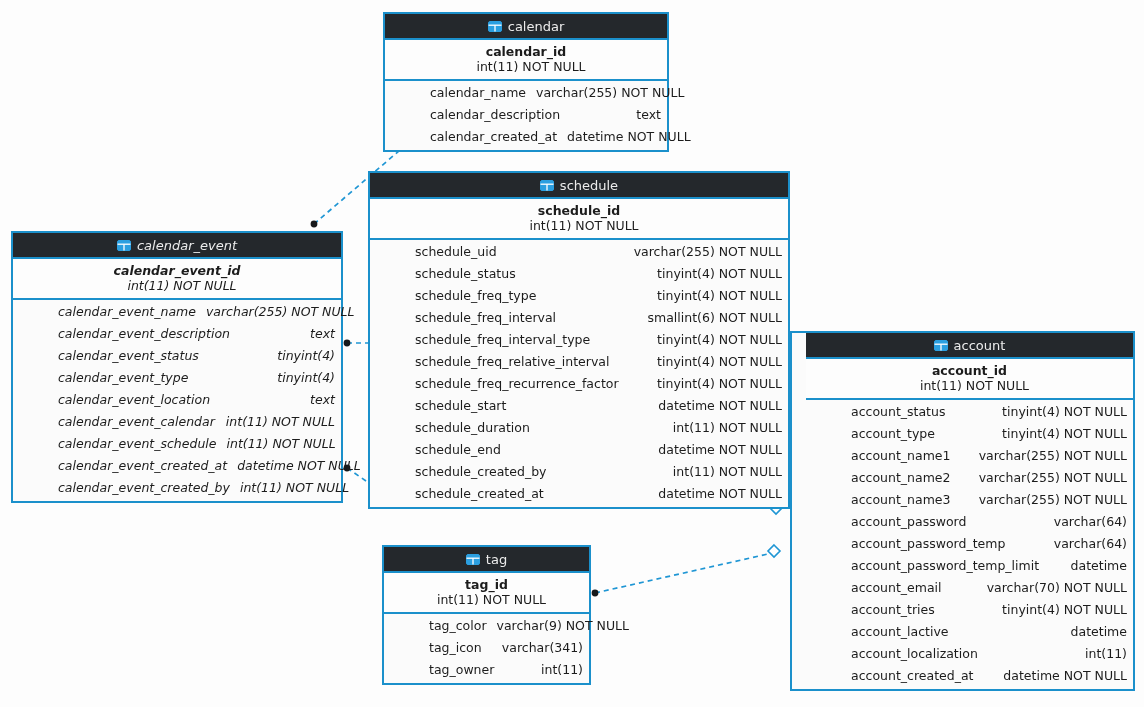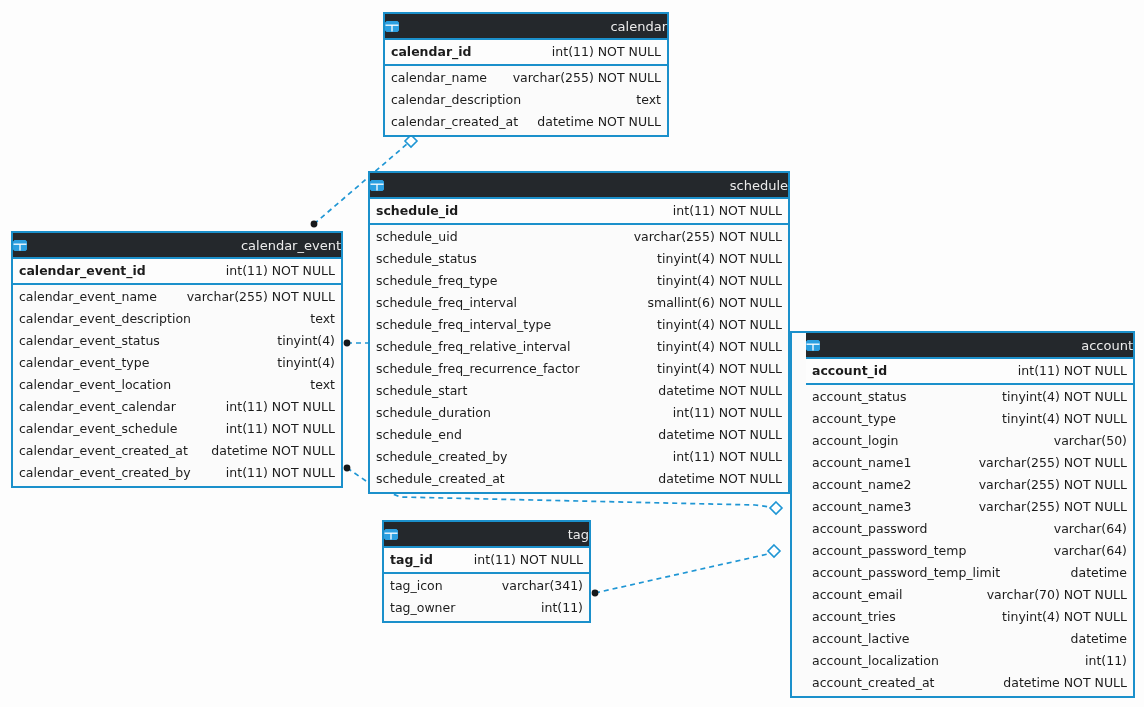--- a/index.html
+++ b/index.html
@@ -29,53 +29,55 @@
     box-sizing: border-box;
     font-size: 12.5px;
     color: #1c1c1c;
   }
   .thead {
     background: #24282c;
     color: #ececec;
     height: 24px;
     display: flex;
     align-items: center;
-    justify-content: space-between;
+    justify-content: center;
     gap: 6px;
     border-bottom: 2px solid #1b90cb;
     font-size: 13px;
     cursor: default;
   }
   .thead svg { display: block; }
   .pk-row {
     display: flex;
     justify-content: space-between;
     align-items: center;
     padding: 4px 6px 5px 6px;
     background: #fdfdfd;
     border-bottom: 2px solid #1b90cb;
+    flex-direction: column;
   }
   .pk-row .cname { font-weight: bold; }
   .cols { padding: 1px 0 2px 0; }
   .row {
     display: flex;
     justify-content: space-between;
     align-items: center;
     padding: 3px 6px;
     line-height: 16px;
     white-space: nowrap;
+    margin-left: 39px;
   }
   .cname { text-align: left; }
   .ctype { text-align: center; margin-left: 10px; }
   
   .t-calendar        { left: 383px; top: 12px;  width: 286px; }
   .t-schedule        { left: 368px; top: 171px; width: 422px; }
-  .t-calendar_event  { left: 11px;  top: 231px; width: 332px; }
+  .t-calendar_event  { left: 11px;  top: 231px; width: 332px; font-style: italic; }
   .t-account         { left: 790px; top: 331px; width: 345px; padding-left: 14px; }
-  .t-tag             { left: 382px; top: 520px; width: 209px; }
+  .t-tag             { left: 382px; top: 545px; width: 209px; }
 </style>
 </head>
 <body>
 
 <div id="canvas">
 
   <svg class="wires" width="1144" height="707" viewBox="0 0 1144 707">
     <g>
       <path d="M314,224 L407,144" fill="none" stroke="#1f96d4" stroke-width="1.7" stroke-dasharray="5 4"></path>
       <polygon points="411,135 417,141 411,147 405,141" fill="#ffffff" stroke="#1f96d4" stroke-width="1.6"></polygon>
@@ -266,24 +268,20 @@
     <div class="cols">
         <div class="row">
           <span class="cname">account_status</span>
           <span class="ctype">tinyint(4) NOT NULL</span>
         </div>
         <div class="row">
           <span class="cname">account_type</span>
           <span class="ctype">tinyint(4) NOT NULL</span>
         </div>
         <div class="row">
-          <span class="cname">account_login</span>
-          <span class="ctype">varchar(50)</span>
-        </div>
-        <div class="row">
           <span class="cname">account_name1</span>
           <span class="ctype">varchar(255) NOT NULL</span>
         </div>
         <div class="row">
           <span class="cname">account_name2</span>
           <span class="ctype">varchar(255) NOT NULL</span>
         </div>
         <div class="row">
           <span class="cname">account_name3</span>
           <span class="ctype">varchar(255) NOT NULL</span>
@@ -331,20 +329,24 @@
         <line x1="7" y1="4.2" x2="7" y2="10.5" stroke="#ffffff" stroke-width="1.3"></line>
       </svg>
       <span>tag</span>
     </div>
     <div class="pk-row">
       <span class="cname">tag_id</span>
       <span class="ctype">int(11) NOT NULL</span>
     </div>
     <div class="cols">
         <div class="row">
+          <span class="cname">tag_color</span>
+          <span class="ctype">varchar(9) NOT NULL</span>
+        </div>
+        <div class="row">
           <span class="cname">tag_icon</span>
           <span class="ctype">varchar(341)</span>
         </div>
         <div class="row">
           <span class="cname">tag_owner</span>
           <span class="ctype">int(11)</span>
         </div>
       </div>
   </div>
 

